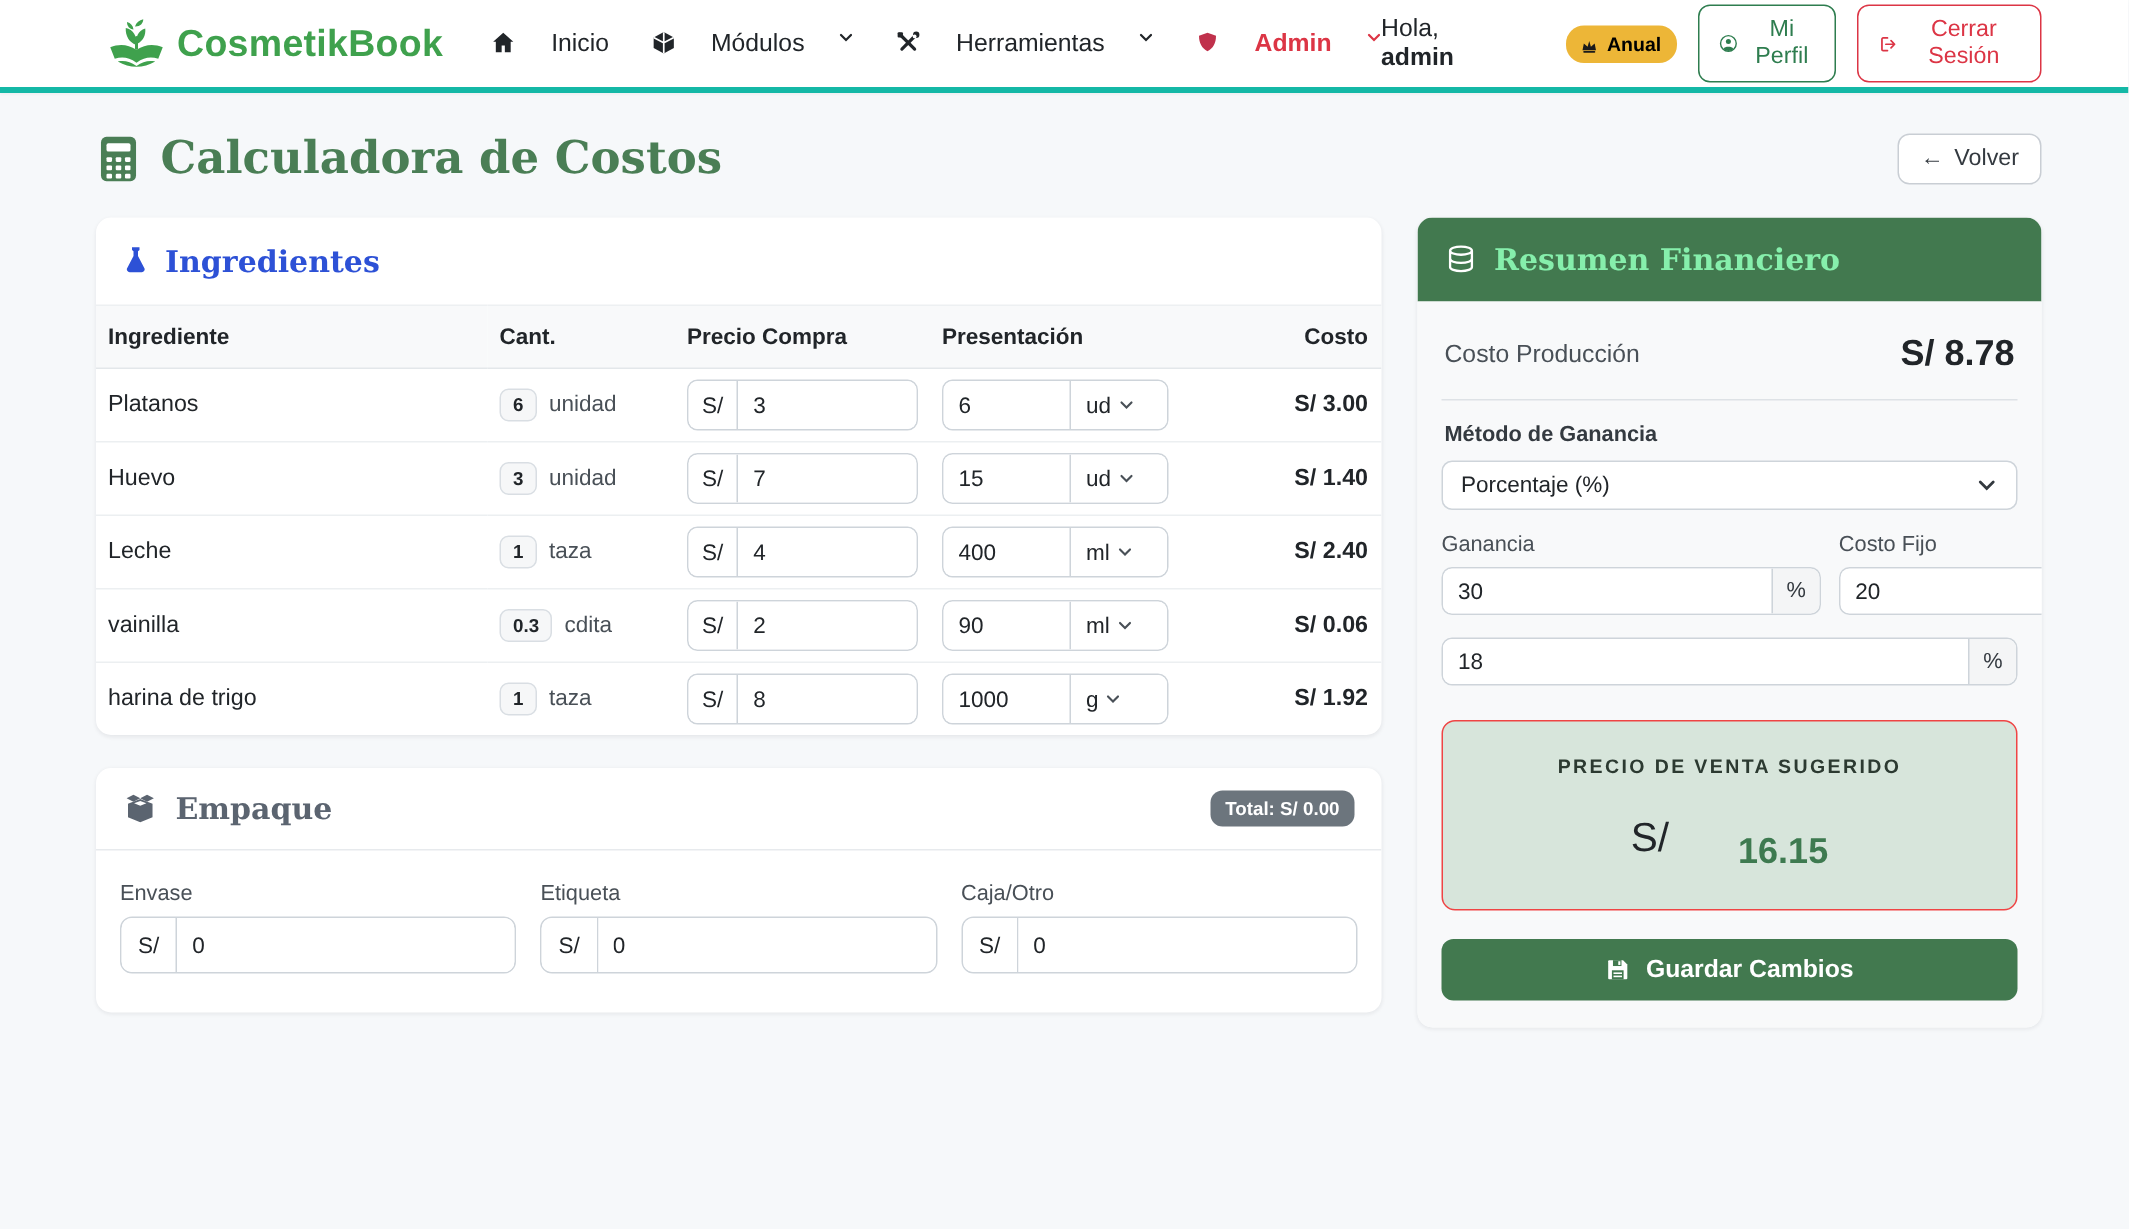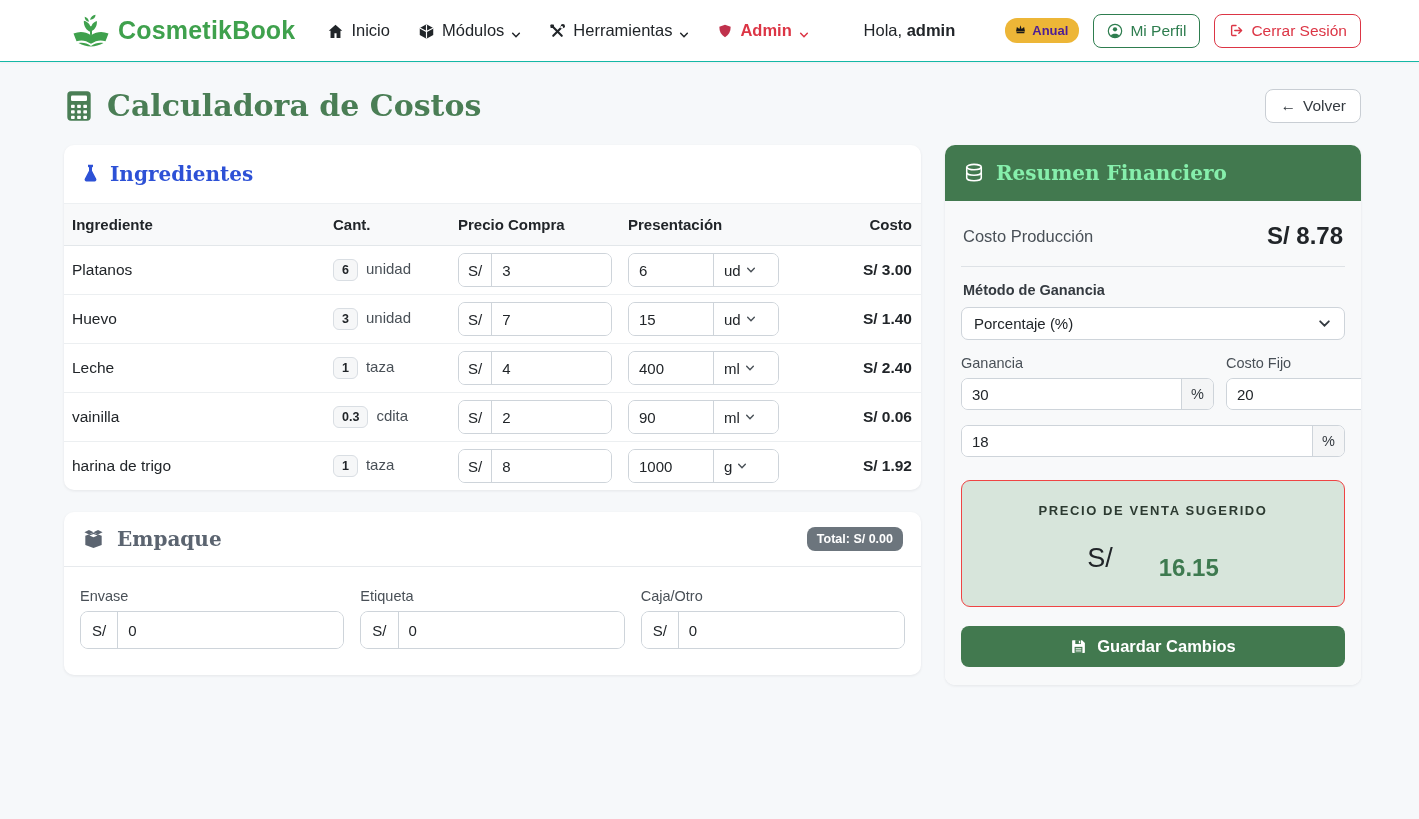--- a/index.html
+++ b/index.html
@@ -1,32 +1,32 @@
 <!DOCTYPE html>
 <html><head>
 <meta charset="utf-8">
 <style>
   * { margin:0; padding:0; box-sizing:border-box; }
   html,body { width:1419px; height:819px; overflow:hidden; }
   body { background:#f6f8fa; font-family:"Liberation Sans", sans-serif; color:#212529; }
 
   
   .navbar { height:62px; background:#fff; display:flex; align-items:center;
-            padding:0 58px 0 70px; border-bottom:1px solid #14b8a6;
+            padding:0 58px 0 70px; border-bottom:4px solid #14b8a6;
             box-shadow:0 1px 2px rgba(0,0,0,.04); }
   .brand { display:flex; align-items:center; gap:6px; margin-right:32px; cursor:pointer; }
   .brand-name { font-size:25px; font-weight:800; color:#3fa14d; letter-spacing:.2px; }
   .nav-links { display:flex; align-items:center; gap:28px; }
-  .nav-link { display:flex; align-items:flex-end; gap:7px; font-size:16.5px; color:#212529; cursor:pointer; }
+  .nav-link { display:flex; align-items:flex-start; gap:23px; font-size:16.5px; color:#212529; cursor:pointer; }
   .nav-link.admin { color:#dc3545; font-weight:700; }
   .nav-right { margin-left:auto; display:flex; align-items:center; gap:14px; }
   .greeting { font-size:16.5px; }
   .greeting b { font-weight:700; }
-  .badge-anual { background:#edb637; color:#4c1d95; font-size:13px; font-weight:700;
-                 padding:5px 11px 5px 9px; border-radius:12px; display:flex; align-items:flex-start; gap:5px;margin-left:36px; }
+  .badge-anual { background:#edb637; color:#000000; font-size:13px; font-weight:700;
+                 padding:5px 11px 5px 9px; border-radius:12px; display:flex; align-items:flex-end; gap:5px;margin-left:36px; }
   .btn-outline { display:flex; align-items:center; gap:7px; font-size:15.5px;
                  padding:7px 13px; border-radius:8px; background:#fff; cursor:pointer; }
   .btn-profile { border:1px solid #2e7d4f; color:#2e7d4f; }
   .btn-logout  { border:1px solid #dc3545; color:#dc3545; }
 
   
   .main { padding:26px 58px 0 64px; }
   .title-row { display:flex; align-items:center; justify-content:space-between; margin-bottom:22px; }
   .page-title { display:flex; align-items:center; gap:13px;
                 font-family:"DejaVu Serif", serif; font-size:30px; font-weight:700; color:#4a7e55; }

